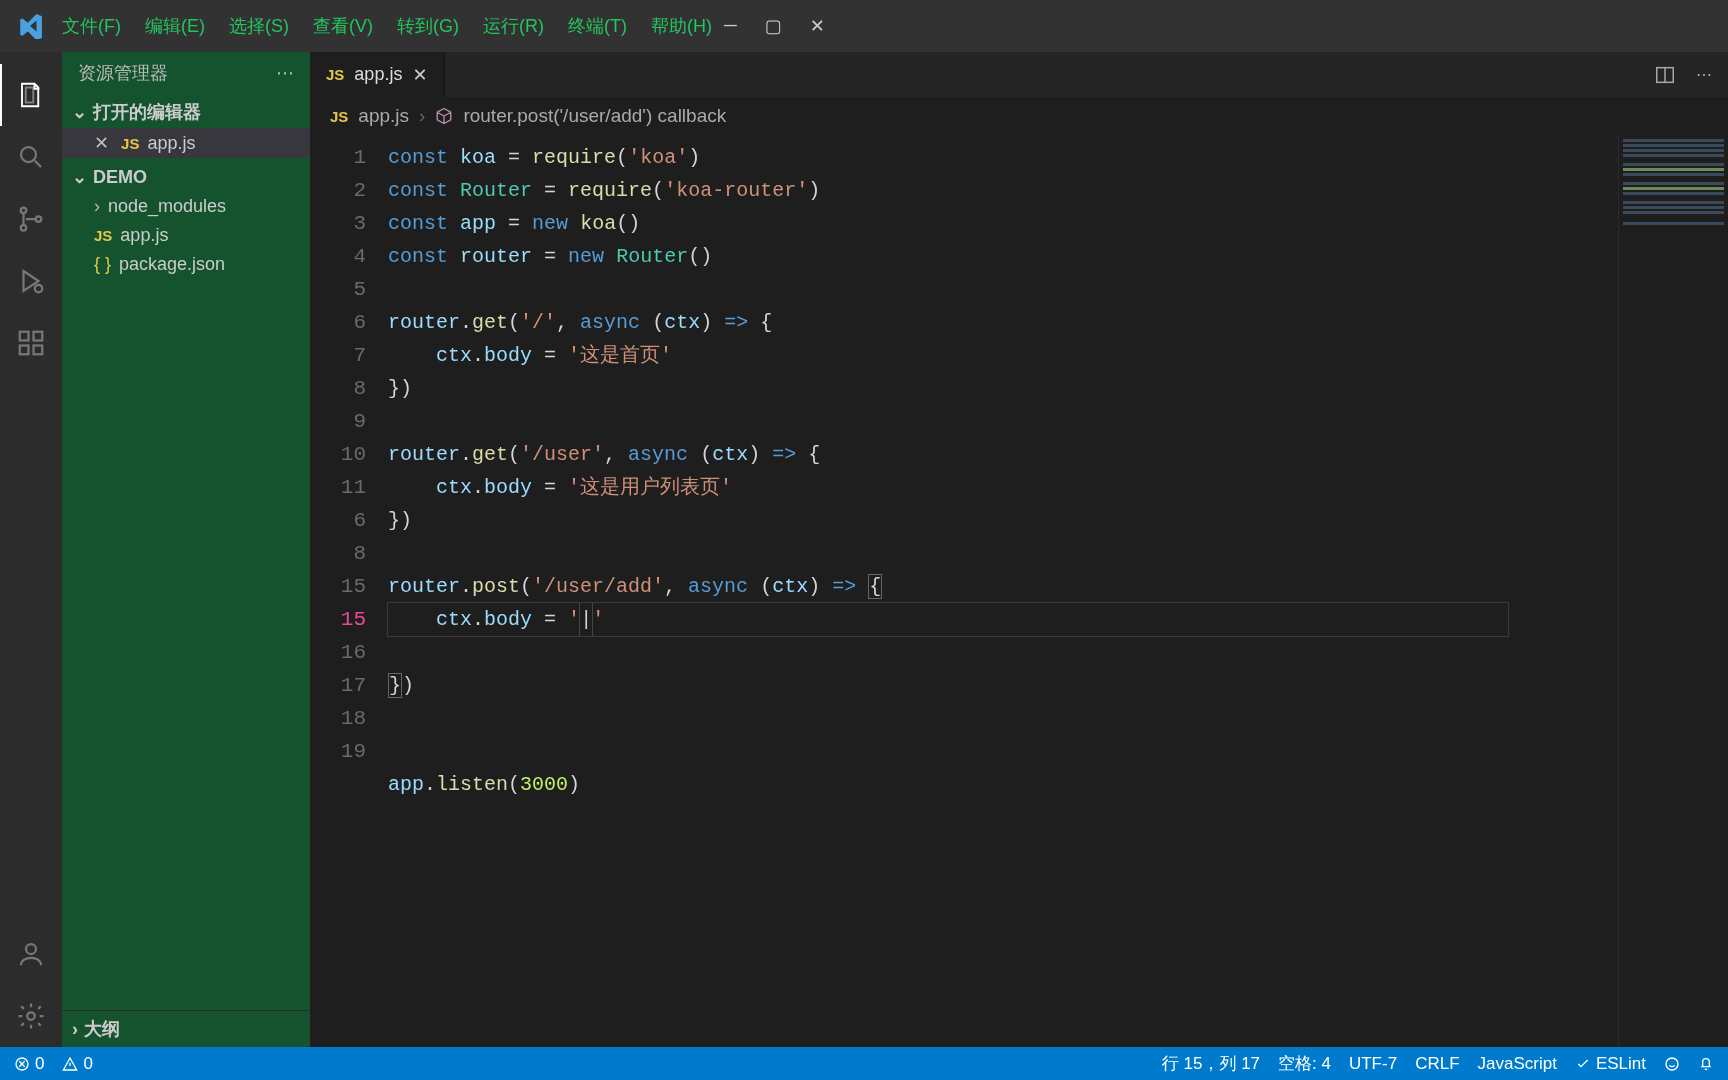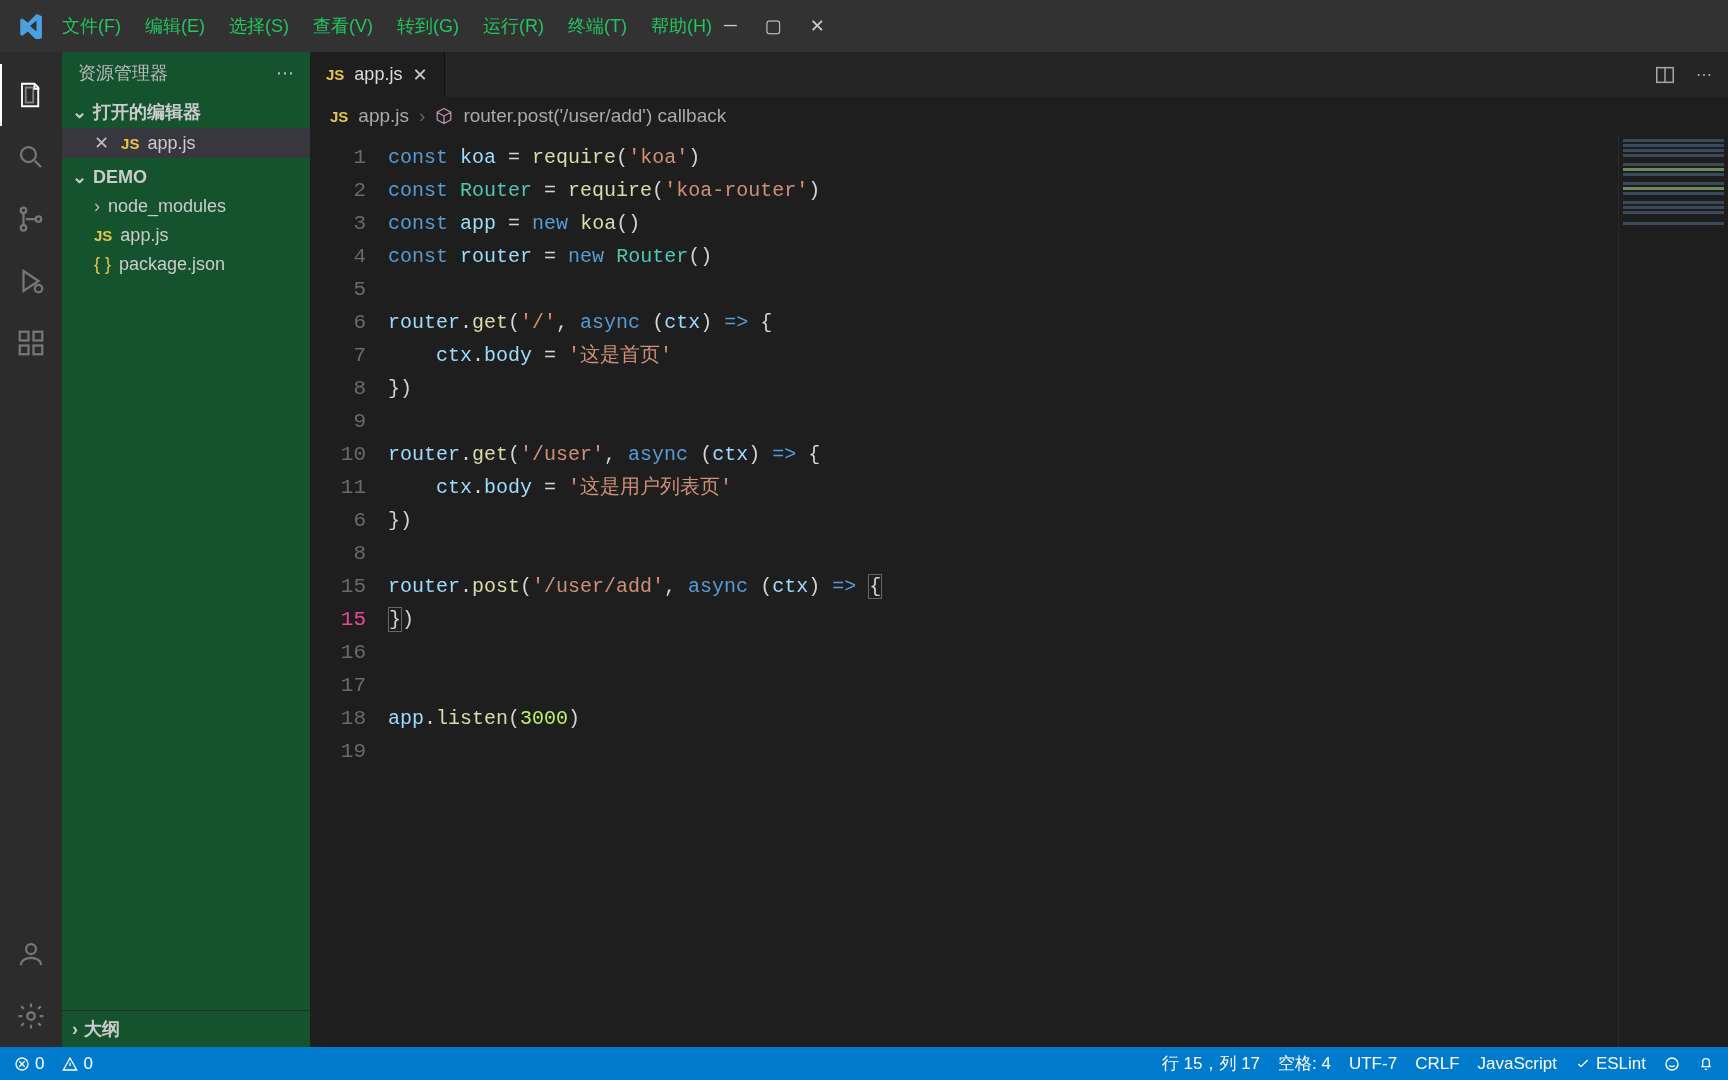--- a/index.html
+++ b/index.html
@@ -377,20 +377,21 @@
 
 <span class="var">router</span>.<span class="method">get</span><span class="paren">(</span><span class="str">'/'</span>, <span class="async">async</span> <span class="paren">(</span><span class="var">ctx</span><span class="paren">)</span> <span class="arrow">=&gt;</span> <span class="paren">{</span>
     <span class="var">ctx</span>.<span class="var">body</span> <span class="op">=</span> <span class="str">'这是首页'</span>
 <span class="paren">})</span>
 
 <span class="var">router</span>.<span class="method">get</span><span class="paren">(</span><span class="str">'/user'</span>, <span class="async">async</span> <span class="paren">(</span><span class="var">ctx</span><span class="paren">)</span> <span class="arrow">=&gt;</span> <span class="paren">{</span>
     <span class="var">ctx</span>.<span class="var">body</span> <span class="op">=</span> <span class="str">'这是用户列表页'</span>
 <span class="paren">})</span>
 
 <span class="var">router</span>.<span class="method">post</span><span class="paren">(</span><span class="str">'/user/add'</span>, <span class="async">async</span> <span class="paren">(</span><span class="var">ctx</span><span class="paren">)</span> <span class="arrow">=&gt;</span> <span class="paren brace-hl">{</span>
+<span class="line-highlight">    <span class="var">ctx</span>.<span class="var">body</span> <span class="op">=</span> <span class="str">'</span><span class="cursor-box">|</span><span class="str">'</span></span>
 <span class="paren brace-hl">}</span><span class="paren">)</span>
 
 
 <span class="var">app</span>.<span class="method">listen</span><span class="paren">(</span><span class="num">3000</span><span class="paren">)</span></div>
       <div class="minimap">
         <div class="mm-line"></div>
           <div class="mm-line"></div>
           <div class="mm-line"></div>
           <div class="mm-line"></div>
         <div style="height:4px"></div>

